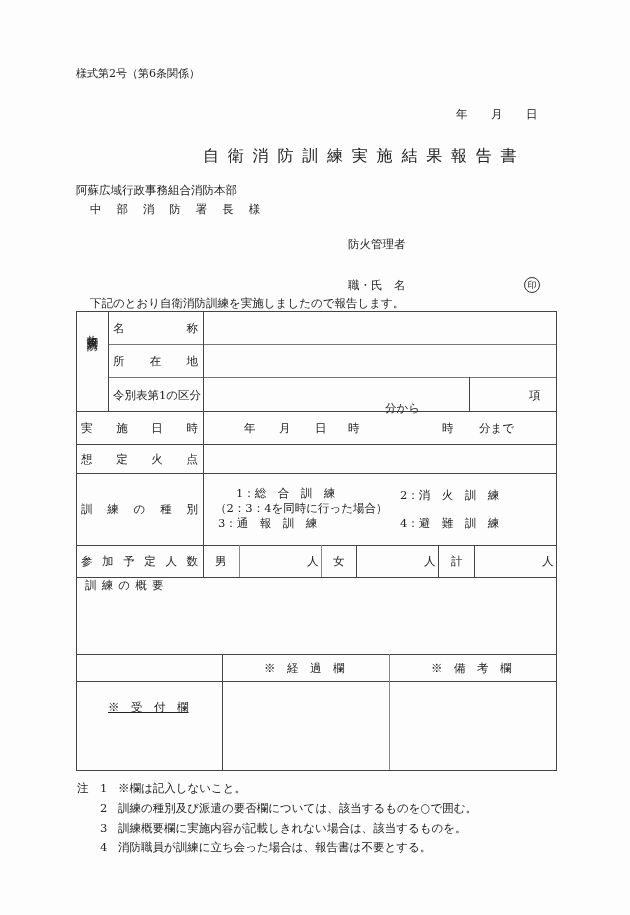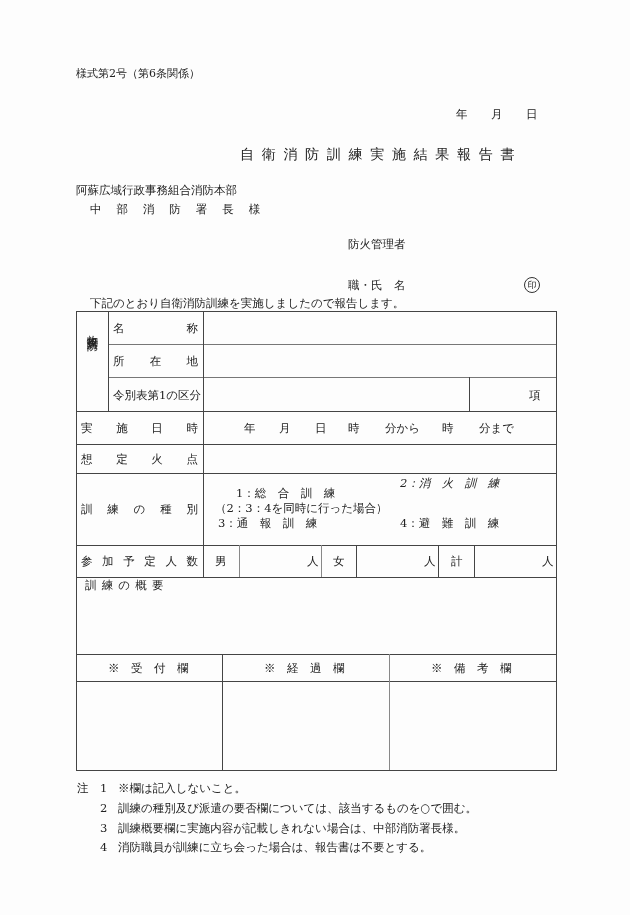--- a/index.html
+++ b/index.html
@@ -18,21 +18,21 @@
 <body>
 
 <div class="abs" style="left:76px;top:66px;font-size:11px;text-align:center;">様式第2号（第6条関係）</div>
 
 <div>
   <span class="abs" style="left:456px;top:107px;">年</span>
   <span class="abs" style="left:491px;top:107px;">月</span>
   <span class="abs" style="left:526px;top:107px;">日</span>
 </div>
 
-<div class="abs spaced" style="left:203px;top:146px;font-size:14px;letter-spacing:0.55em;margin-left:37px;">自衛消防訓練実施結果報告書</div>
+<div class="abs spaced" style="left:203px;top:146px;font-size:16px;letter-spacing:0.55em;">自衛消防訓練実施結果報告書</div>
 
 <div class="abs" style="left:76px;top:183px;">阿蘇広域行政事務組合消防本部</div>
 <div class="abs" style="left:90px;top:202px;letter-spacing:1.3em;">中部消防署長様</div>
 
 <div class="abs" style="left:348px;top:237px;">防火管理者</div>
 <div class="abs" style="left:348px;top:278px;">職・氏　名</div>
 <div class="abs seal" style="left:524px;top:277px;">印</div>
 
 <div class="abs" style="left:90px;top:296px;">下記のとおり自衛消防訓練を実施しましたので報告します。</div>
 
@@ -86,21 +86,21 @@
     <span>実</span>
     <span>施</span>
     <span>日</span>
     <span>時</span>
   </div>
   <div>
     <span class="abs" style="left:244px;top:421px;">年</span>
     <span class="abs" style="left:279px;top:421px;">月</span>
     <span class="abs" style="left:315px;top:421px;">日</span>
     <span class="abs" style="left:348px;top:421px;">時</span>
-    <span class="abs" style="left:385px;top:421px;">分から</span>
+    <span class="abs" style="left:385px;top:401px;">分から</span>
     <span class="abs" style="left:442px;top:421px;">時</span>
     <span class="abs" style="left:479px;top:421px;">分まで</span>
   </div>
 
   <div class="justify" style="left:81px;top:452px;width:117px;">
     <span>想</span>
     <span>定</span>
     <span>火</span>
     <span>点</span>
   </div>
@@ -108,21 +108,21 @@
 
   <div class="justify" style="left:81px;top:502px;width:117px;">
     <span>訓</span>
     <span>練</span>
     <span>の</span>
     <span>種</span>
     <span>別</span>
   </div>
   <div class="abs" style="left:236px;top:486px;">1：総　合　訓　練</div>
   <div class="abs" style="left:215px;top:501px;text-align:center;">（2：3：4を同時に行った場合）</div>
-  <div class="abs" style="left:400px;top:476px;font-style:italic;">2：消　火　訓　練</div>
+  <div class="abs" style="left:400px;top:488px;">2：消　火　訓　練</div>
   <div class="abs" style="left:218px;top:516px;">3：通　報　訓　練</div>
   <div class="abs" style="left:400px;top:516px;">4：避　難　訓　練</div>
 
   <div class="justify" style="left:81px;top:554px;width:117px;">
     <span>参</span>
     <span>加</span>
     <span>予</span>
     <span>定</span>
     <span>人</span>
     <span>数</span>
@@ -133,31 +133,31 @@
   <span class="abs" style="left:333px;top:554px;">女</span>
   <div class="abs" style="left:357px;top:546px;width:81px;height:31px;"></div>
   <span class="abs" style="left:424px;top:554px;">人</span>
   <span class="abs" style="left:451px;top:554px;">計</span>
   <div class="abs" style="left:475px;top:546px;width:81px;height:31px;"></div>
   <span class="abs" style="left:542px;top:554px;">人</span>
 
   <div class="abs" style="left:85px;top:578px;letter-spacing:0.45em;">訓練の概要</div>
   <div class="abs" style="left:77px;top:594px;width:479px;height:60px;"></div>
 
-  <div class="abs" style="left:108px;top:661px;">※　受　付　欄</div>
+  <div class="abs" style="left:108px;top:700px;text-decoration:underline;">※　受　付　欄</div>
   <div class="abs" style="left:264px;top:661px;">※　経　過　欄</div>
   <div class="abs" style="left:431px;top:661px;">※　備　考　欄</div>
   <div class="abs" style="left:77px;top:682px;width:145px;height:88px;"></div>
   <div class="abs" style="left:223px;top:682px;width:166px;height:88px;"></div>
   <div class="abs" style="left:390px;top:682px;width:166px;height:88px;"></div>
 </div>
 
 <div>
   <span class="abs" style="left:77px;top:781px;">注</span>
   <span class="abs" style="left:100px;top:781px;">1</span>
   <span class="abs" style="left:118px;top:781px;">※欄は記入しないこと。</span>
   <span class="abs" style="left:100px;top:801px;">2</span>
   <span class="abs" style="left:118px;top:801px;">訓練の種別及び派遣の要否欄については、該当するものを○で囲む。</span>
   <span class="abs" style="left:100px;top:821px;">3</span>
-  <span class="abs" style="left:118px;top:821px;">訓練概要欄に実施内容が記載しきれない場合は、中部消防署長様。</span>
+  <span class="abs" style="left:118px;top:821px;">訓練概要欄に実施内容が記載しきれない場合は、該当するものを。</span>
   <span class="abs" style="left:100px;top:840px;">4</span>
   <span class="abs" style="left:118px;top:840px;">消防職員が訓練に立ち会った場合は、報告書は不要とする。</span>
 </div>
 
 </body></html>

